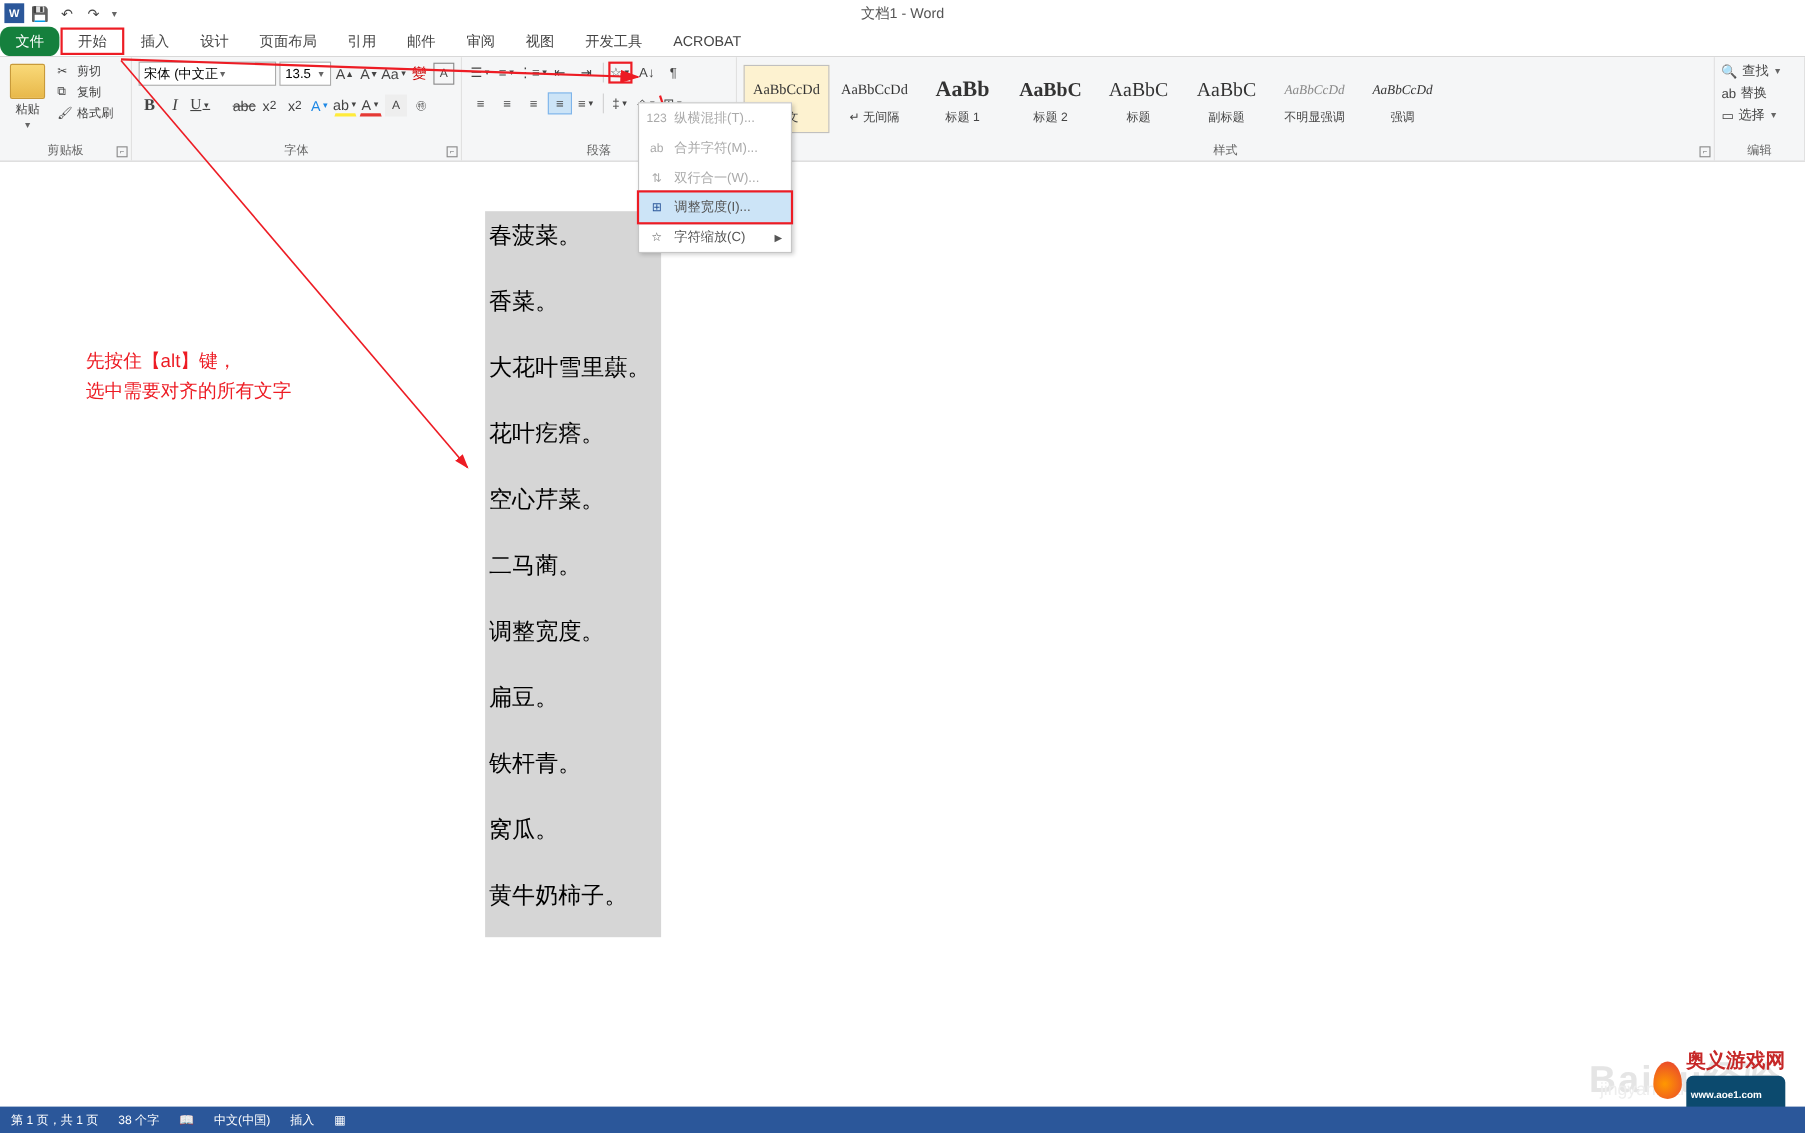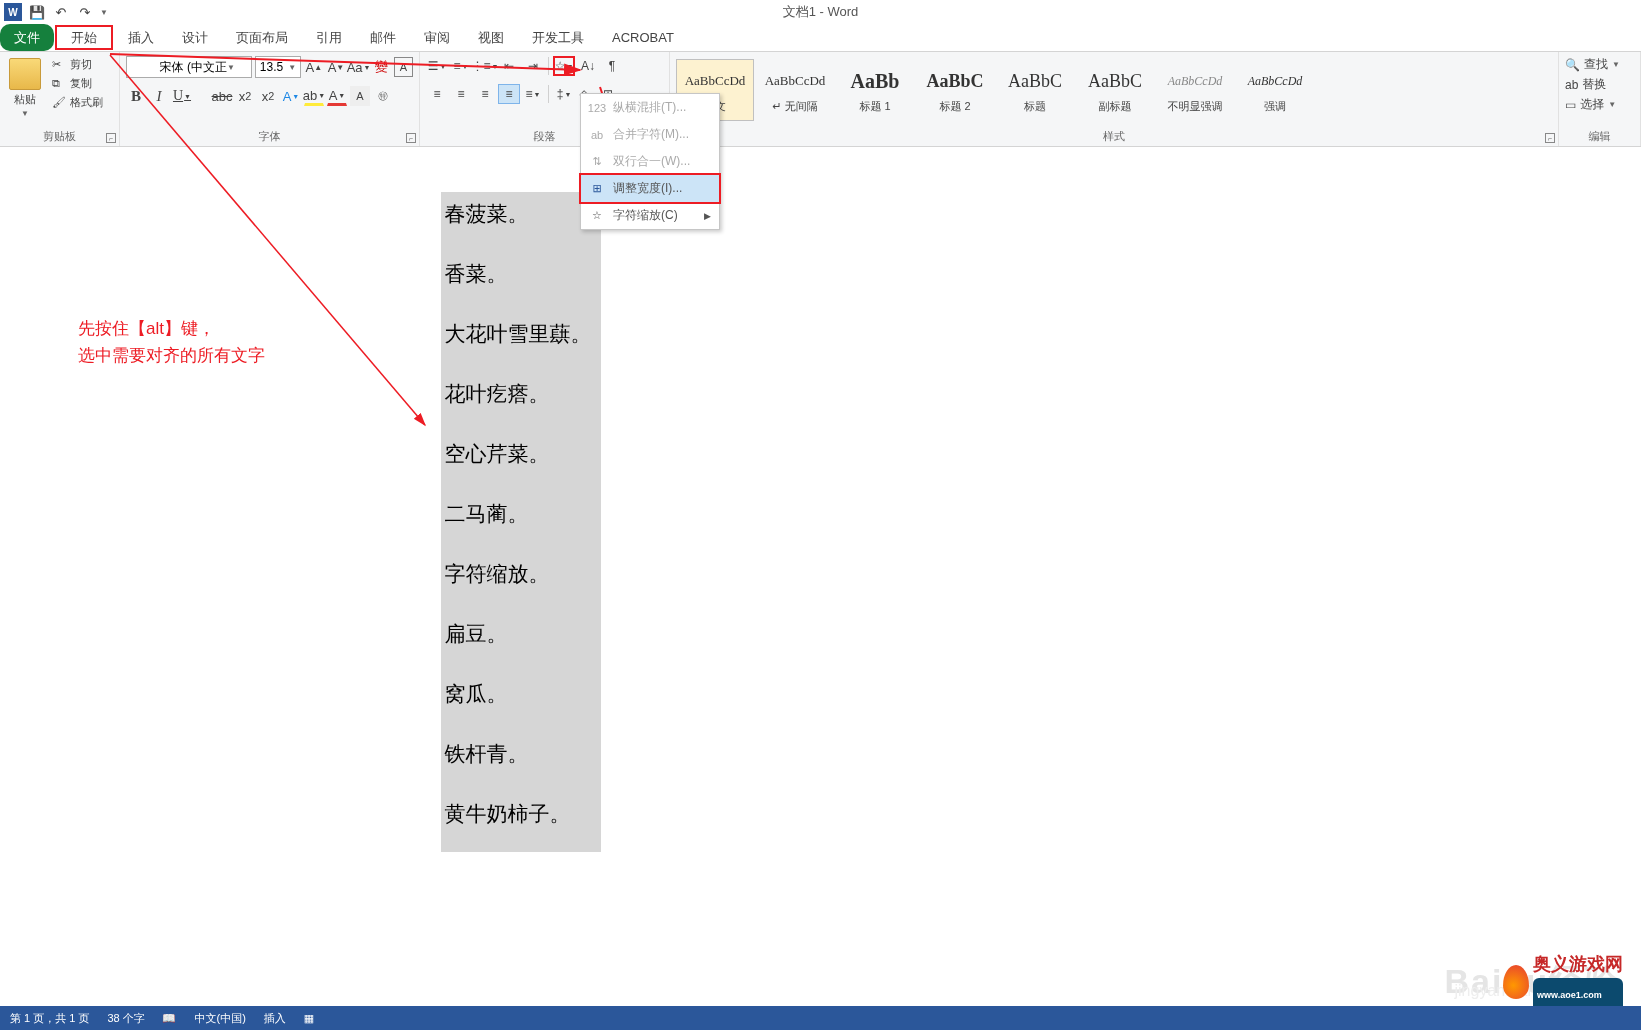--- a/index.html
+++ b/index.html
@@ -20,21 +20,21 @@
 .clipboard{width:120px;}
 .clipboard-inner{display:flex;padding:4px;}
 .paste{width:42px;display:flex;flex-direction:column;align-items:center;gap:2px;padding:2px;}
 .paste-icon{width:32px;height:32px;background:linear-gradient(#f9d978,#e8b84a);border:1px solid #c89a3a;border-radius:2px;}
 .paste-label{font-size:11px;color:#444;}
 .clip-side{display:flex;flex-direction:column;gap:2px;padding-left:4px;font-size:11px;color:#444;}
 .clip-item{display:flex;align-items:center;gap:4px;padding:1px 2px;}
 .clip-item .ci{width:14px;height:14px;}
 .font-group{width:300px;}
 .font-row{display:flex;align-items:center;gap:3px;padding:4px 6px;}
-.font-name{width:130px;height:22px;border:1px solid #ababab;background:#fff;font-size:12px;padding:0 16px;display:flex;align-items:center;justify-content:flex-end;}
+.font-name{width:130px;height:22px;border:1px solid #ababab;background:#fff;font-size:12px;padding:0 4px;display:flex;align-items:center;justify-content:flex-start;}
 .font-size{width:48px;height:22px;border:1px solid #ababab;background:#fff;font-size:12px;padding:0 4px;display:flex;align-items:center;justify-content:space-between;}
 .fbtn{width:20px;height:20px;display:flex;align-items:center;justify-content:center;font-size:13px;color:#444;border:1px solid transparent;}
 .fbtn.bold{font-weight:bold;font-family:"Times New Roman";font-size:15px;}
 .fbtn.italic{font-style:italic;font-family:"Times New Roman";font-size:15px;}
 .fbtn.underline{text-decoration:underline;font-family:"Times New Roman";font-size:14px;}
 .fbtn.strike{text-decoration:line-through;margin-left:17px;}
 .fbtn .dd{font-size:7px;margin-left:1px;}
 .para-group{width:250px;}
 .para-row{display:flex;align-items:center;gap:2px;padding:4px 6px;}
 .pbtn{width:22px;height:20px;display:flex;align-items:center;justify-content:center;font-size:12px;color:#444;border:1px solid transparent;position:relative;}
@@ -273,24 +273,24 @@
 
 <div class="doc-area">
   <div class="page">
     <div class="sel-block" id="sel-block">
         <div class="line">春菠菜。</div>
         <div class="line">香菜。</div>
         <div class="line">大花叶雪里蕻。</div>
         <div class="line">花叶疙瘩。</div>
         <div class="line">空心芹菜。</div>
         <div class="line">二马蔺。</div>
-        <div class="line">字符缩放。</div>
+        <div class="line">调整宽度。</div>
         <div class="line">扁豆。</div>
+        <div class="line">铁杆青。</div>
         <div class="line">窝瓜。</div>
-        <div class="line">铁杆青。</div>
         <div class="line">黄牛奶柿子。</div>
       </div>
   </div>
 </div>
 
 <div class="annotation">
   <div>先按住【alt】键，</div>
   <div>选中需要对齐的所有文字</div>
 </div>
 

